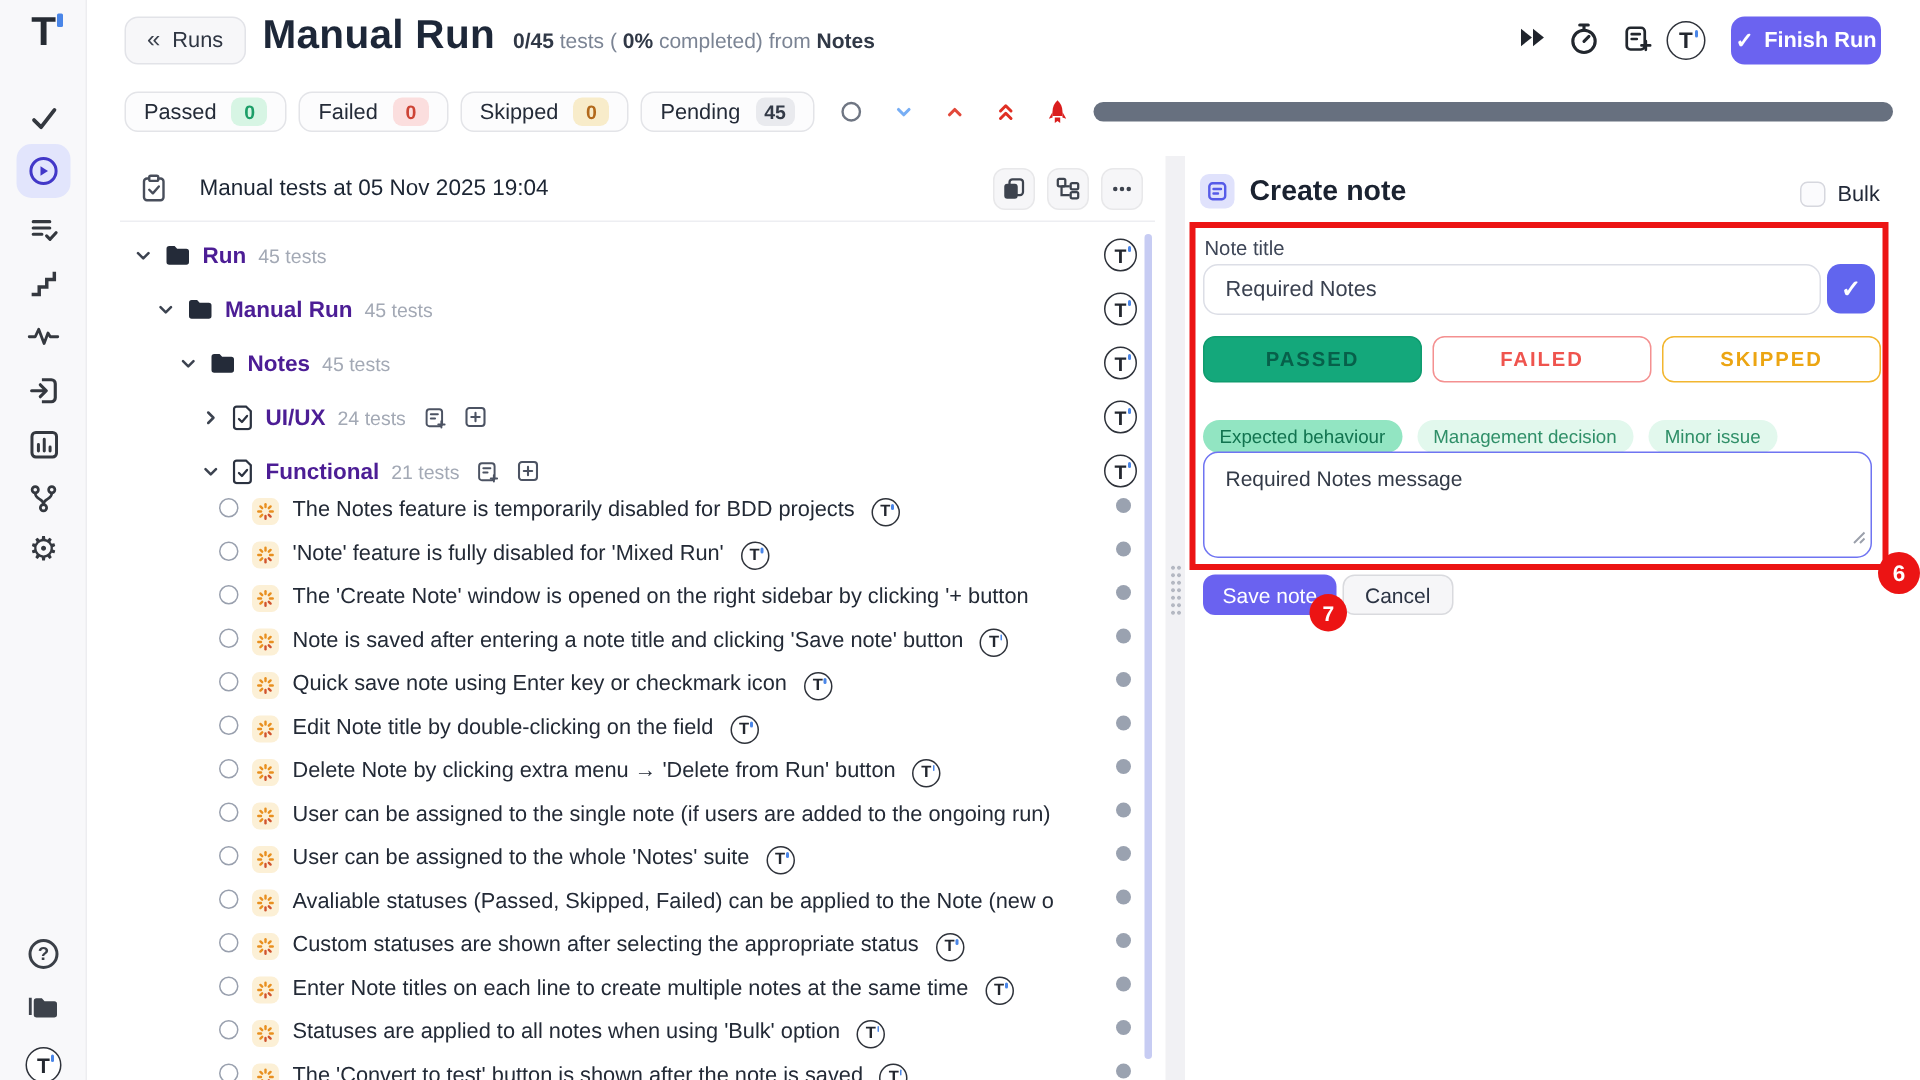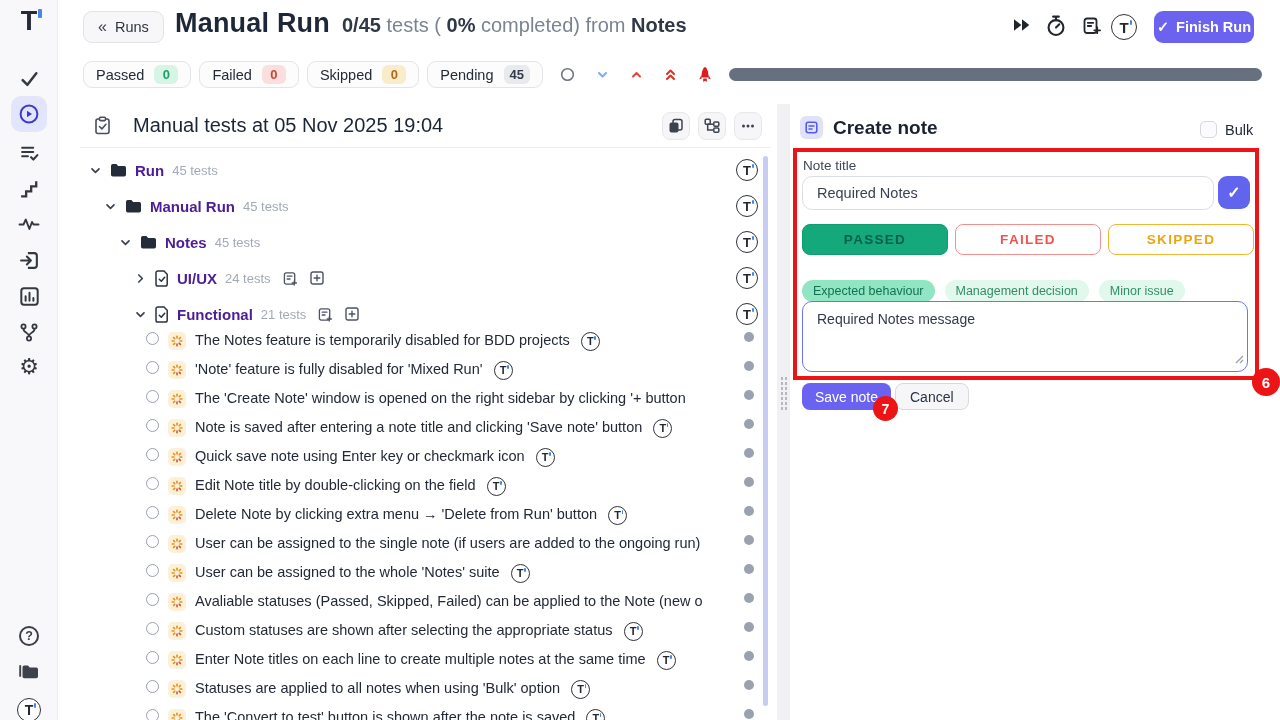--- a/index.html
+++ b/index.html
@@ -26,21 +26,21 @@
   .tl-24{width:24px;height:24px;font-size:14px}
   .tl-22{width:22px;height:22px;font-size:13px}
   .tl-19{width:19px;height:19px;font-size:11px;border-width:1.5px}
 
   
   .back-btn{position:absolute;left:83px;top:11px;height:32px;padding:0 14px;display:inline-flex;align-items:center;gap:8px;
     background:#f7f7f9;border:1px solid #e2e3e8;border-radius:9px;font-size:14.5px;color:#2e3542;cursor:pointer}
   .back-btn .lq{font-size:16px;color:#3a404c}
   .titlebar{position:absolute;left:175px;top:8px;display:flex;align-items:baseline;gap:12px;white-space:nowrap}
   .titlebar h1{font-size:27px;font-weight:800;color:#1d2738;letter-spacing:.2px}
-  .subtitle{font-size:20px;color:#7b8494}
+  .subtitle{font-size:14px;color:#7b8494}
   .subtitle b{color:#303846;font-weight:700}
   .topicon{position:absolute;display:flex;align-items:center;justify-content:center;cursor:pointer}
   .finish-btn{position:absolute;left:1154px;top:11px;width:100px;height:32px;background:#6b63f0;border:none;border-radius:9px;
     color:#fff;font-size:14.5px;font-weight:600;display:flex;align-items:center;justify-content:center;gap:7px;cursor:pointer}
 
   
   .filter-row{position:absolute;left:83px;top:61px;width:1179px;height:27px;display:flex;align-items:center}
   .chips{display:flex;gap:8px}
   .chip{display:inline-flex;align-items:center;gap:10px;height:27px;padding:0 12px;background:#fcfcfd;
     border:1px solid #e3e4e8;border-radius:9px;font-size:14.5px;color:#242b38;cursor:pointer}
@@ -49,21 +49,21 @@
   .tone-red{background:#fbdede;color:#cd4436}
   .tone-amber{background:#f8ecca;color:#b2691b}
   .tone-gray{background:#e9eaee;color:#333a47}
   .ficons{display:flex;align-items:center;gap:21px;margin-left:17px}
   .ficons span{display:flex;cursor:pointer}
   .pbar{flex:1;height:13px;margin-left:17px;border-radius:7px;background:#67707f}
 
   
   .tree-head{position:absolute;left:80px;top:104px;width:690px;height:44px;border-bottom:1px solid #edeef2;display:flex;align-items:center}
   .tree-head .clip{margin-left:14px;display:flex}
-  .tree-head .ttl{margin-left:22px;font-size:20px;font-weight:500;color:#1c2533}
+  .tree-head .ttl{margin-left:22px;font-size:15px;font-weight:500;color:#1c2533}
   .tree-head .hbtns{margin-left:auto;margin-right:8px;display:flex;gap:8px}
   .hbtn{width:28px;height:28px;background:#f6f6f8;border:1px solid #e8e8ea;border-radius:8px;display:flex;align-items:center;justify-content:center;cursor:pointer}
   .tree-body{position:absolute;left:80px;top:148px;width:690px;padding-top:4px}
   .suite-row{display:flex;align-items:center;gap:8px;height:36px;padding-right:12px}
   .suite-row .chev{display:flex;width:12px;cursor:pointer}
   .suite-row .sicon{display:flex}
   .slabel{font-size:15px;font-weight:600;color:#4c1d95}
   .scount{font-size:13px;color:#a3a9b5}
   .xicon{display:flex;margin-left:4px;cursor:pointer}
   .suite-row .tlogo{margin-left:auto;cursor:pointer}

